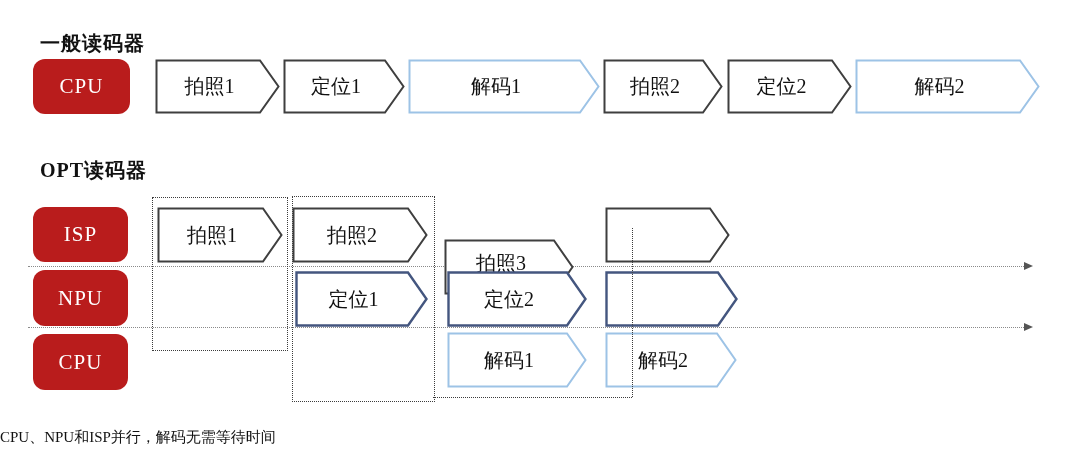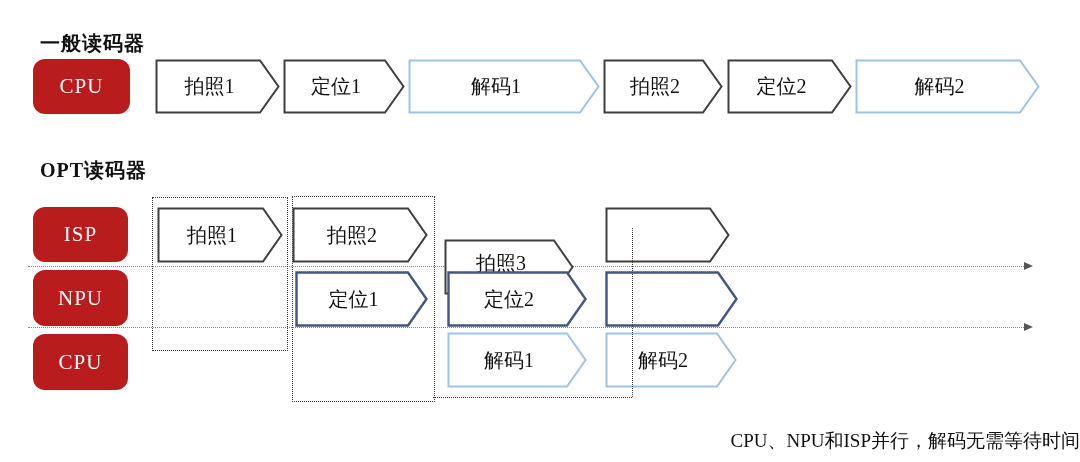--- a/index.html
+++ b/index.html
@@ -36,21 +36,21 @@
     position:absolute;right:-9px;top:-5px;width:0;height:0;
     border-left:9px solid #555;border-top:4.5px solid transparent;border-bottom:4.5px solid transparent;
   }
 
   .group-rect{position:absolute;border:1.5px dotted #3c3c3c;z-index:2;}
   #group-frame1{left:152px;top:197px;width:134px;height:152px;}
   #group-frame2{left:292px;top:196px;width:141px;height:204px;}
   #group-seg-v{position:absolute;left:632px;top:228px;width:0;height:169px;border-left:1.5px dotted #3c3c3c;z-index:5;}
   #group-seg-h{position:absolute;left:433px;top:397px;width:199px;height:0;border-top:1.5px dotted #3c3c3c;z-index:5;}
 
-  .caption{position:absolute;left:0;right:0;top:428px;text-align:right;font-size:19px;color:#111;}
+  .caption{position:absolute;left:0;right:0;top:428px;text-align:left;font-size:15px;color:#111;}
 </style>
 </head>
 <body>
 
 <div class="stage">
 
   <div class="section-title" id="title-general">一般读码器</div>
 
   <div class="badge" id="badge-cpu-general">CPU</div>
 

